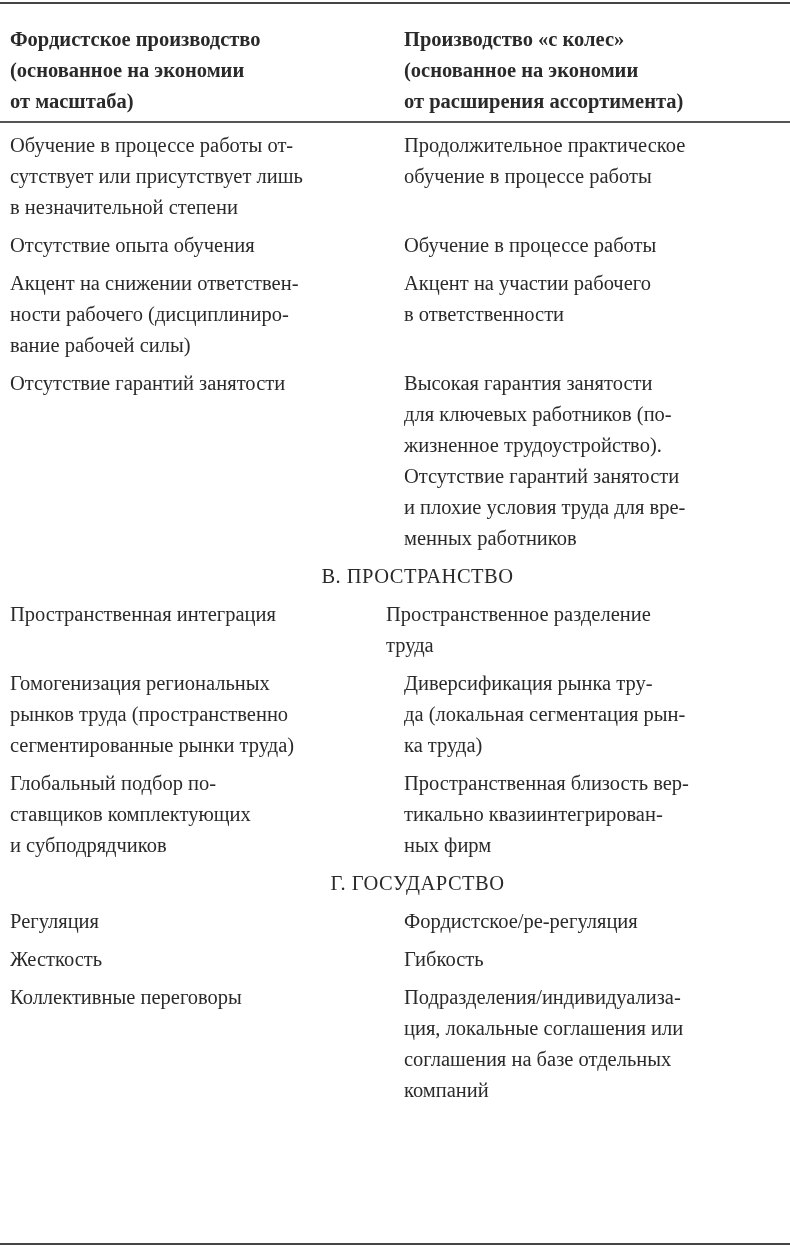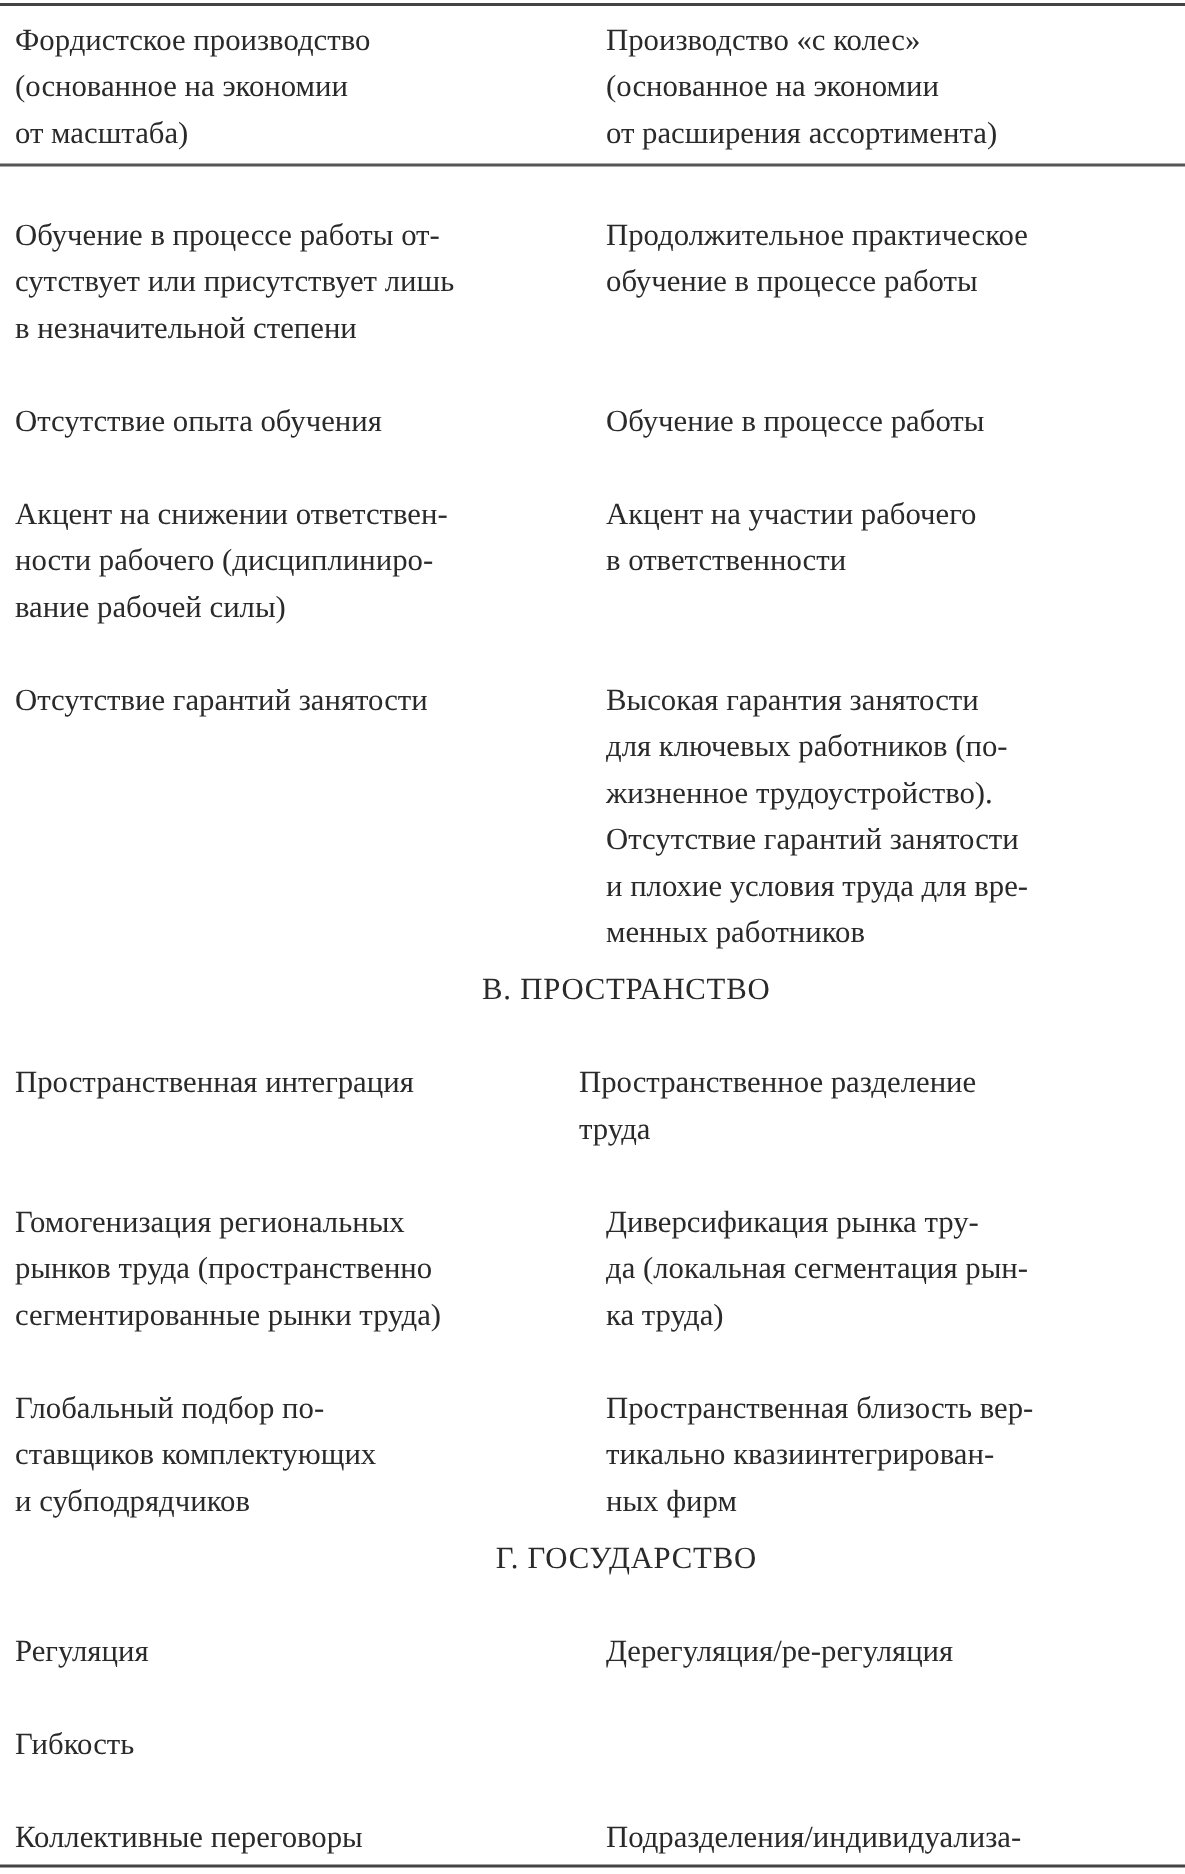--- a/index.html
+++ b/index.html
@@ -13,22 +13,22 @@
     position: absolute; left: 0; top: 2px; width: 790px;
     border-top: 2px solid #444;
     border-bottom: 2px solid #444;
     height: 1243px;
     box-sizing: border-box;
   }
   .row { display: flex; padding: 0 10px; }
   .cell { line-height: 31px; white-space: pre-line; }
   .cell.left { width: 394px; }
   .cell.right { width: 376px; }
-  .head { padding-top: 8px; padding-bottom: 4px; border-bottom: 2px solid #555; }
-  .body-row { padding-top: 7px; padding-bottom: 0; margin-top: 24px; }
+  .head { padding-top: 20px; padding-bottom: 4px; border-bottom: 2px solid #555; font-weight: bold; }
+  .body-row { padding-top: 7px; padding-bottom: 0; }
   .section { text-align: center; line-height: 31px; padding-top: 7px; letter-spacing: 0.5px; padding-left: 45px; }
 </style>
 </head>
 <body>
 
 <div class="table">
 
   <div class="row head">
     <div class="cell left">Фордистское производство
 (основанное на экономии
@@ -87,23 +87,24 @@
 и субподрядчиков</div>
     <div class="cell right">Пространственная близость вер-
 тикально квазиинтегрирован-
 ных фирм</div>
   </div>
 
   <div class="section">Г. ГОСУДАРСТВО</div>
 
   <div class="row body-row">
     <div class="cell left">Регуляция</div>
-    <div class="cell right">Дерегуляция/ре-регуляция</div>
+    <div class="cell right">Фордистское/ре-регуляция</div>
   </div>
   <div class="row body-row">
+    <div class="cell left">Жесткость</div>
     <div class="cell right">Гибкость</div>
   </div>
   <div class="row body-row">
     <div class="cell left">Коллективные переговоры</div>
     <div class="cell right">Подразделения/индивидуализа-
 ция, локальные соглашения или
 соглашения на базе отдельных
 компаний</div>
   </div>
 

